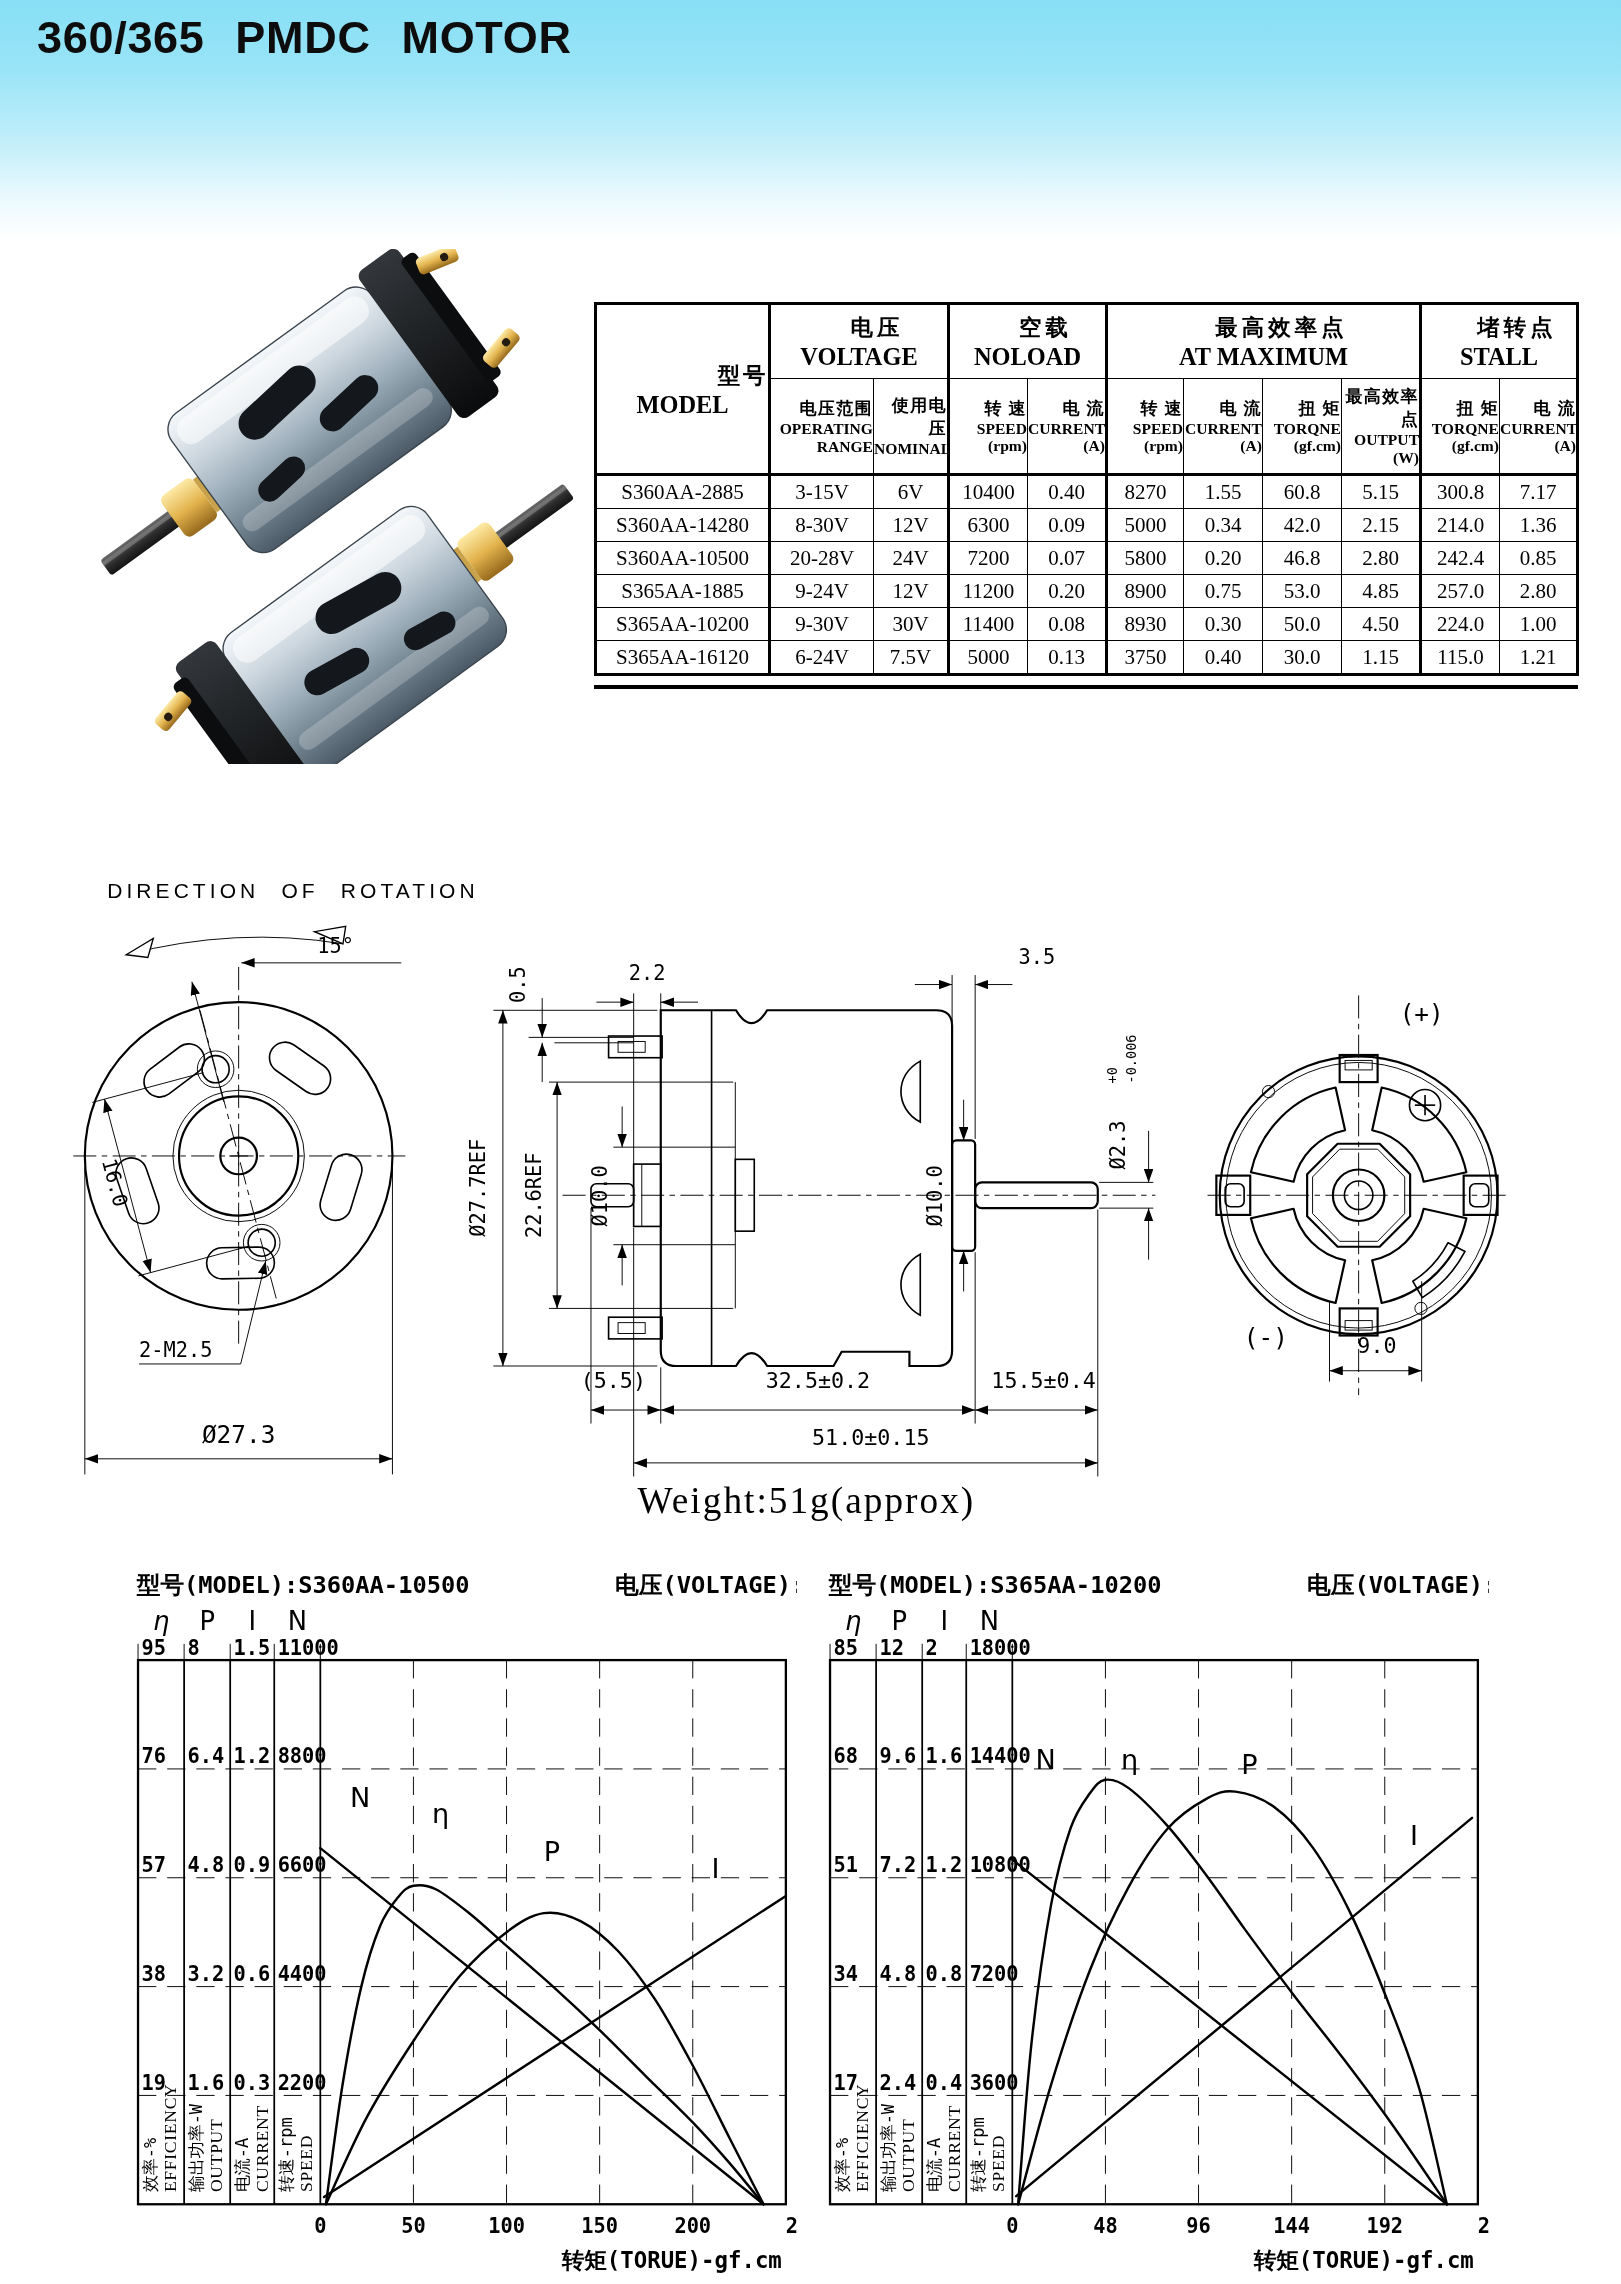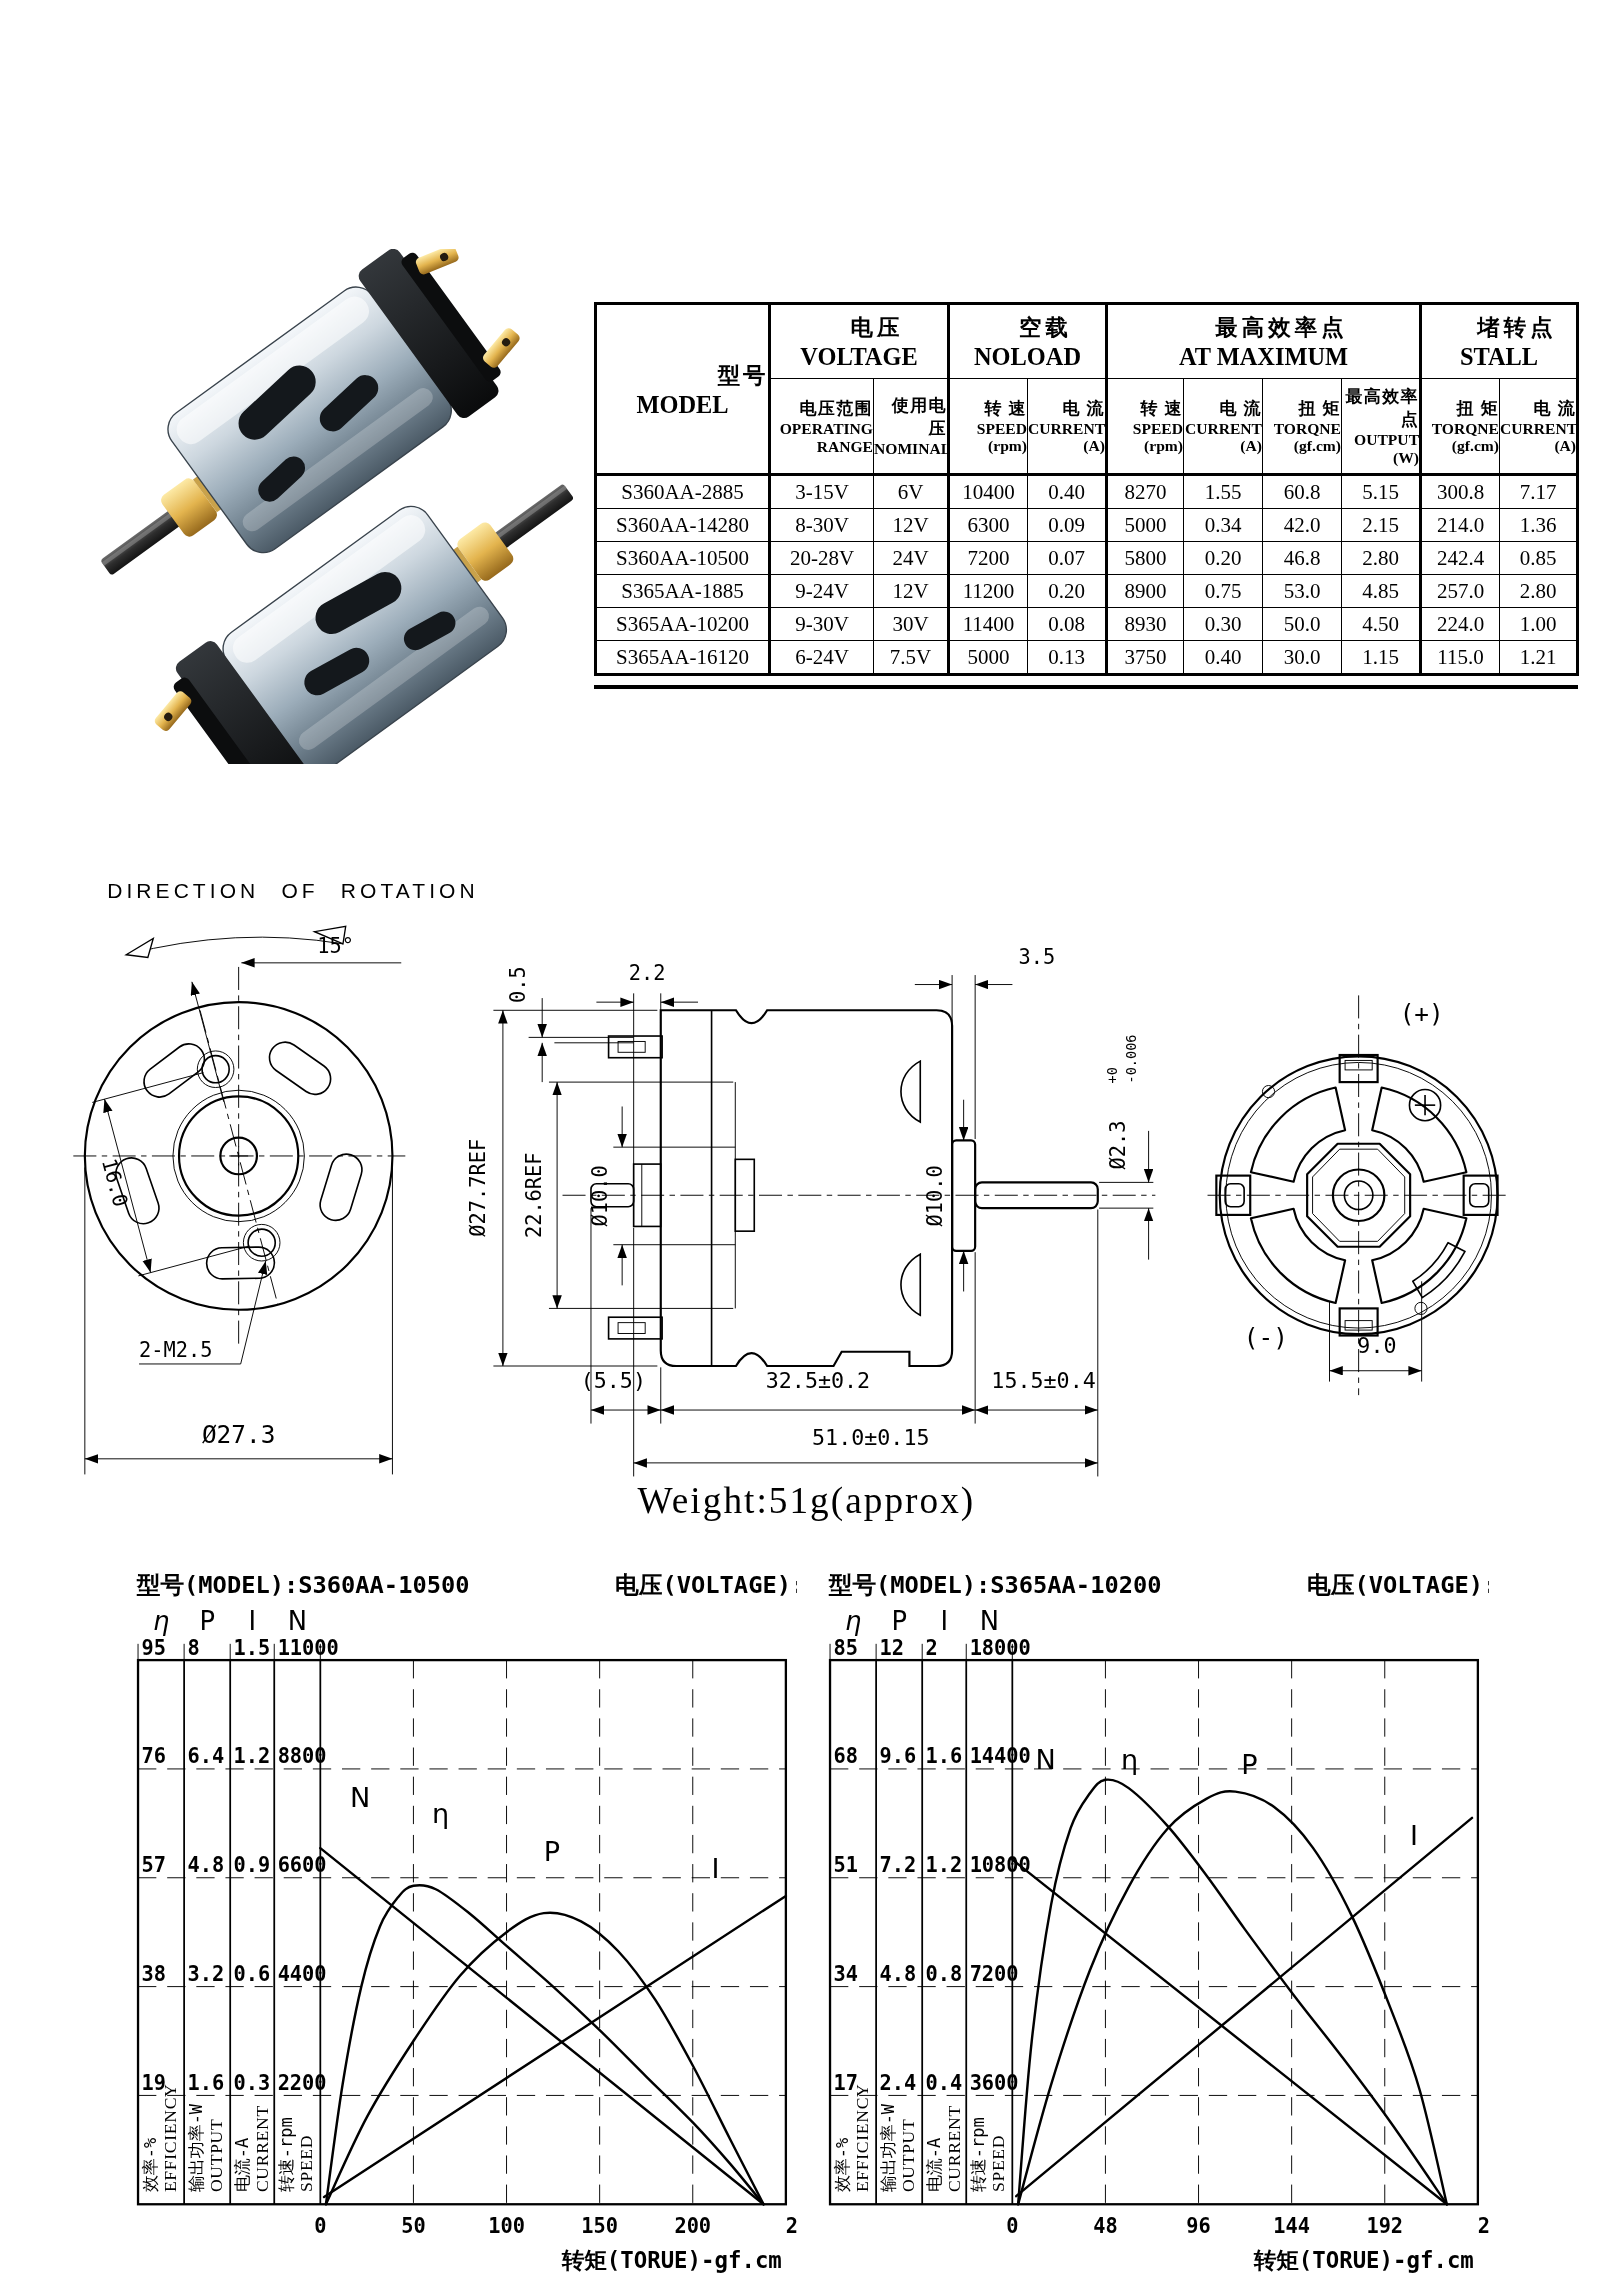--- a/index.html
+++ b/index.html
@@ -52,20 +52,23 @@
   .c-rot{font:25px "DejaVu Sans Mono",monospace;fill:#000;}
   .c-rot-en{font:26px "Liberation Serif",serif;letter-spacing:1px;fill:#000;}
   .c-xlab{font:600 33px "DejaVu Sans Mono",monospace;fill:#000;}
   .c-clab{font:40px "DejaVu Sans",sans-serif;fill:#000;}
 </style>
 </head>
 <body>
 
 <div id="page">
 
+  <div class="hdr">
+    <h1>360/365  PMDC MOTOR</h1>
+  </div>
 
   <svg style="position:absolute;left:27px;top:249px;" width="556" height="515" viewBox="0 0 820 760">
     <defs>
       <linearGradient id="bodyG" x1="0" y1="0" x2="0" y2="1">
         <stop offset="0" stop-color="#f4f7fa"></stop>
           <stop offset="0.28" stop-color="#cdd7df"></stop>
         <stop offset="0.55" stop-color="#9cadba"></stop>
           <stop offset="0.8" stop-color="#6e7f8c"></stop>
         <stop offset="1" stop-color="#4b5a66"></stop>
       </linearGradient>

